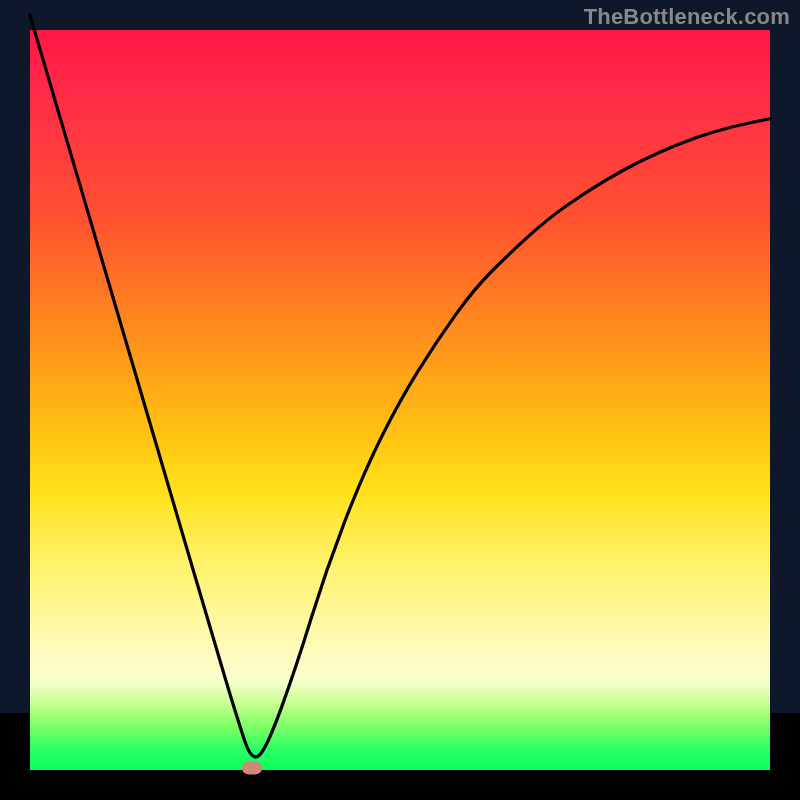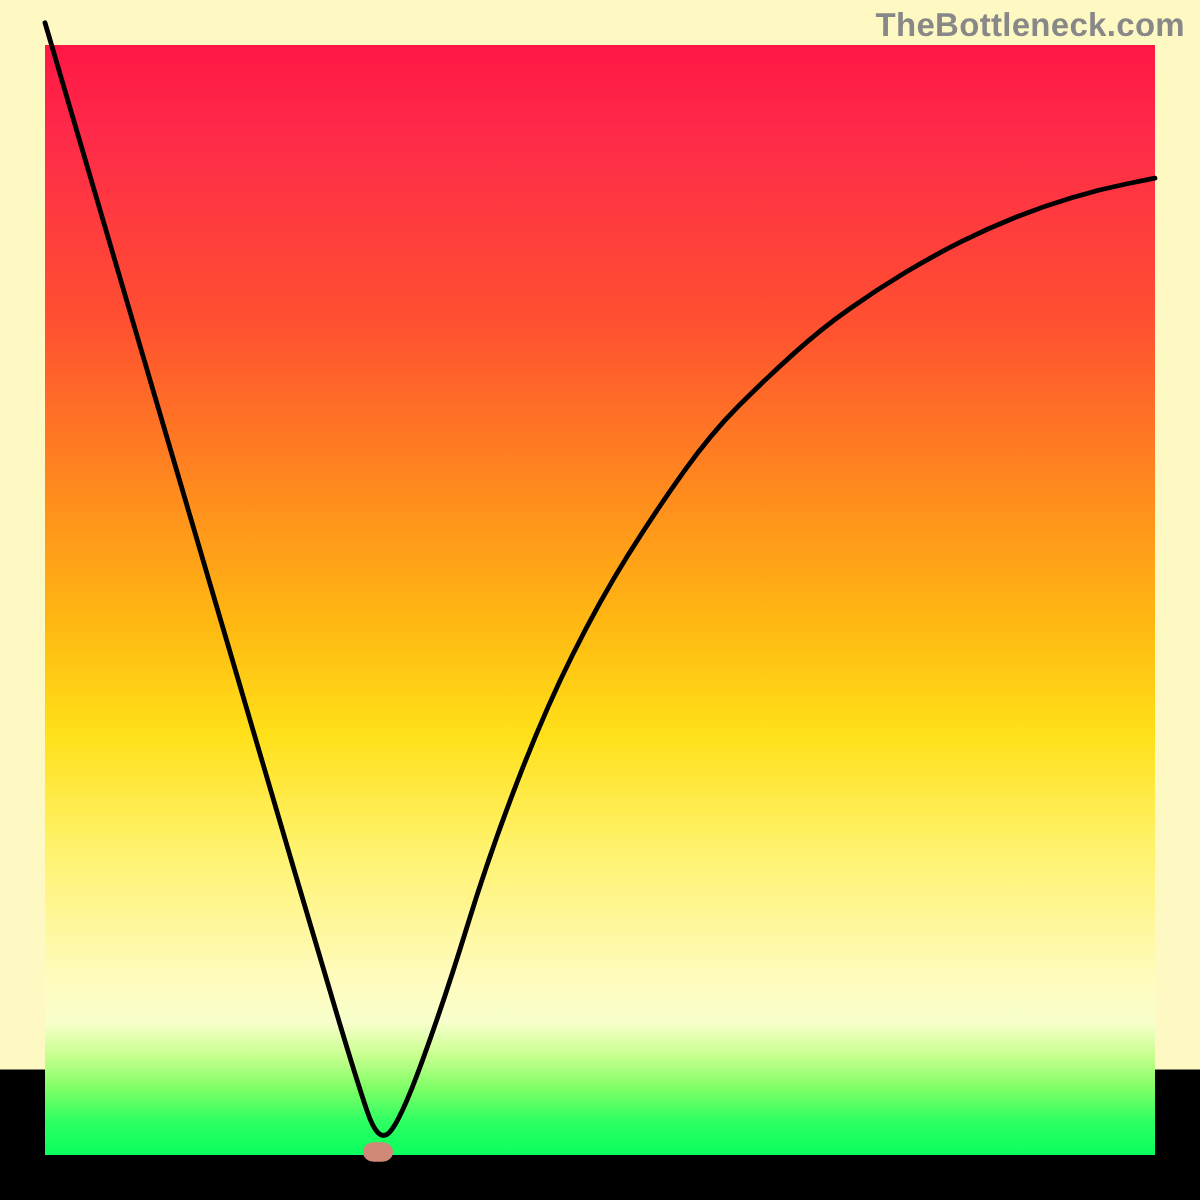--- a/index.html
+++ b/index.html
@@ -10,21 +10,21 @@
     overflow: hidden;
     background: #000;
     font-family: Arial, Helvetica, sans-serif;
   }
   .frame {
     position: absolute;
     top: 0;
     left: 0;
     width: 800px;
     height: 713px;
-    background: #fef9c3;
+    background: #0f172a;
   }
   .plot {
     position: absolute;
     top: 30px;
     left: 30px;
     width: 740px;
     height: 740px;
     
     background: linear-gradient(
       to bottom,

